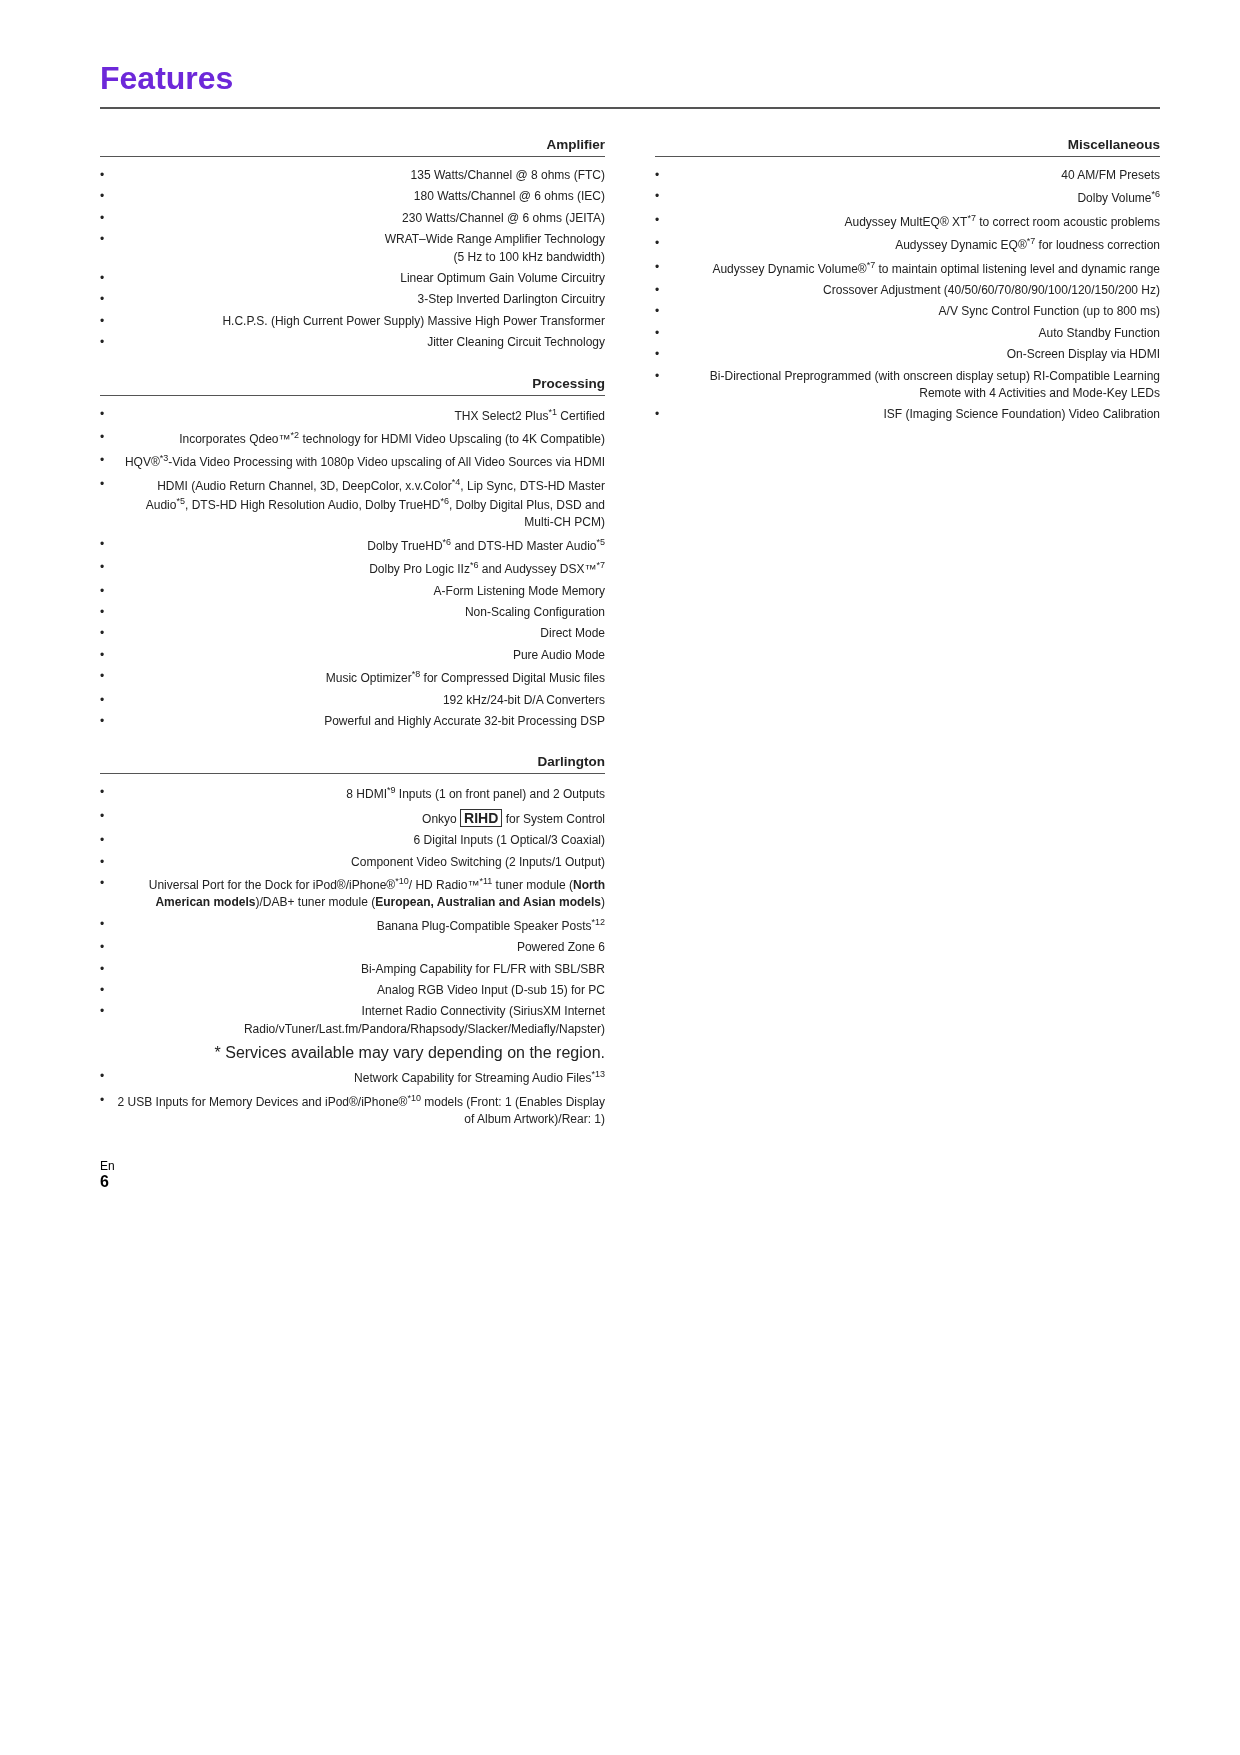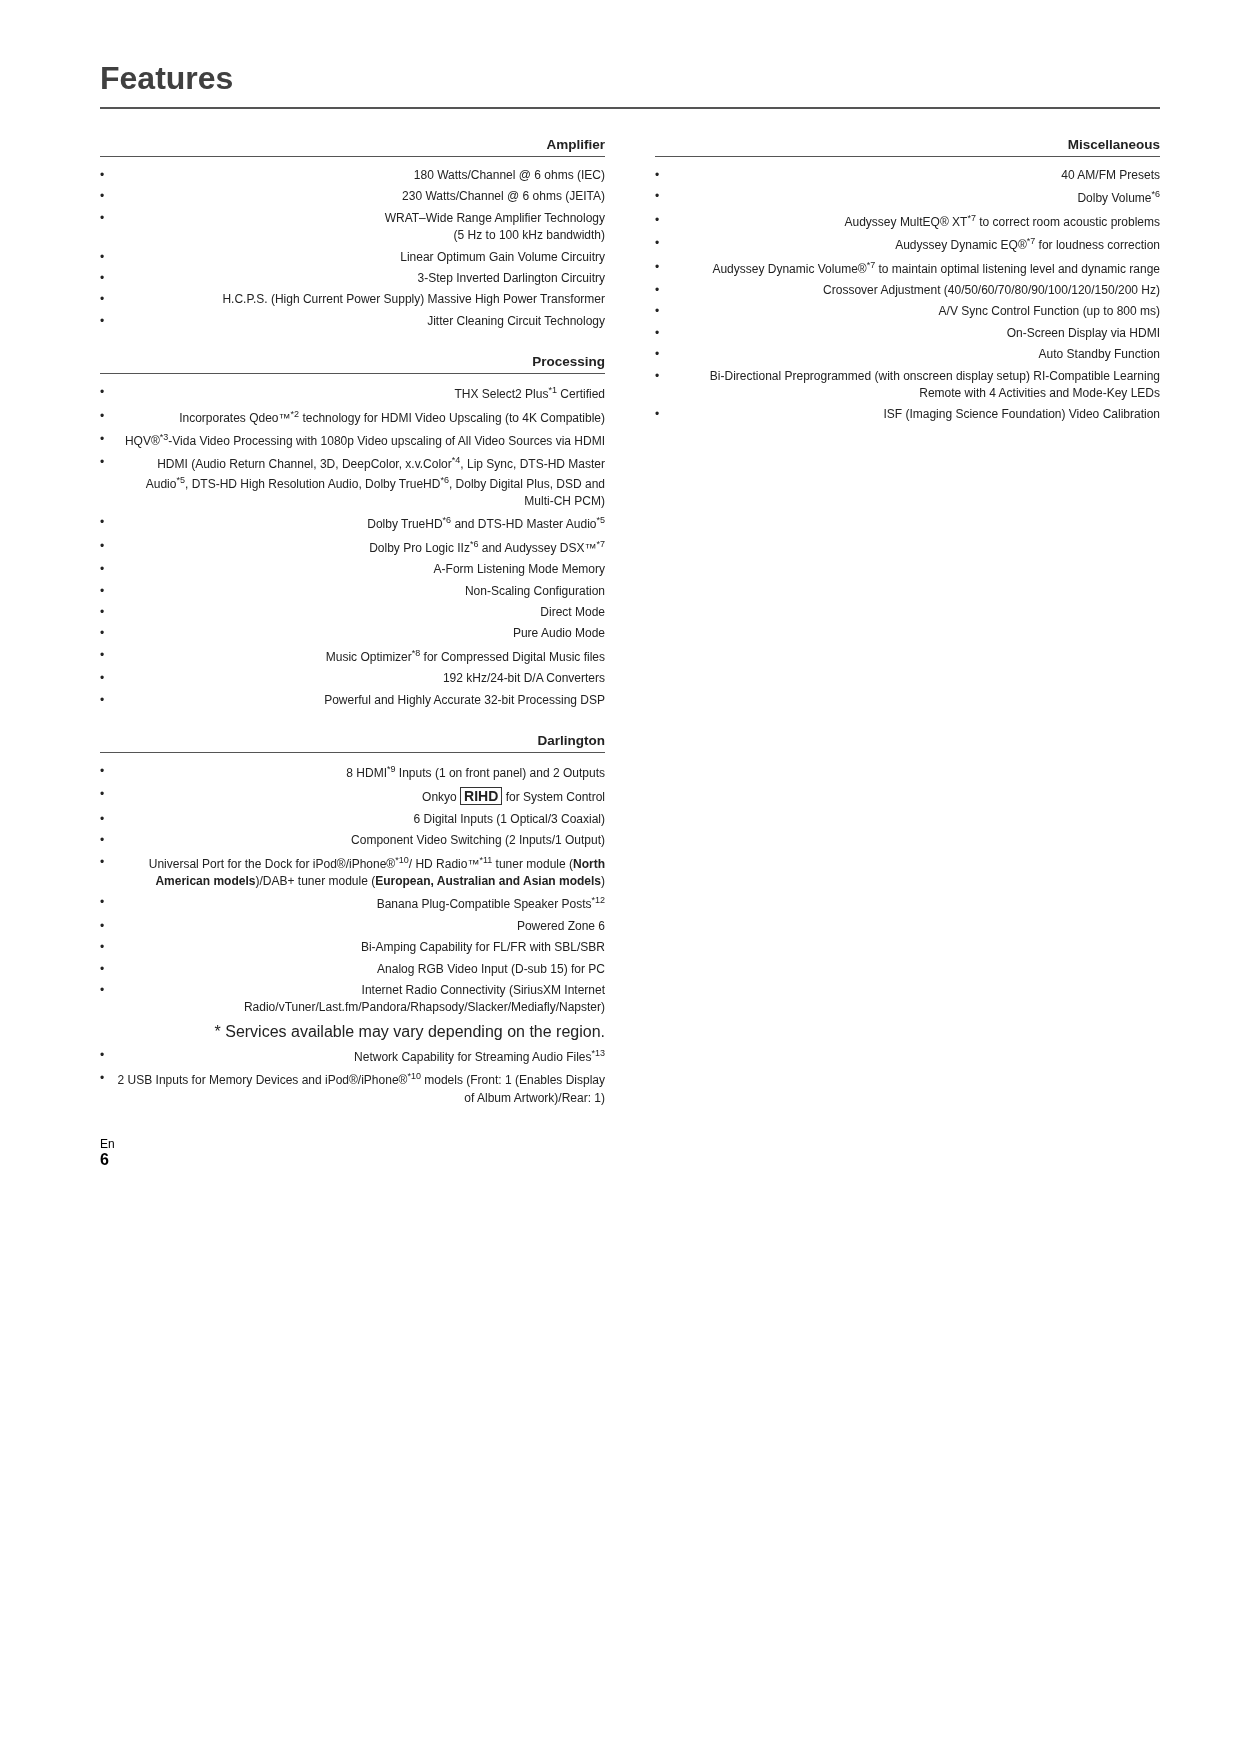--- a/index.html
+++ b/index.html
@@ -9,21 +9,21 @@
       font-size: 12px;
       color: #222;
       width: 1240px;
       min-height: 1755px;
       padding: 60px 80px 60px 100px;
     }
     h1.page-title {
       font-size: 32px;
       font-weight: bold;
       margin-bottom: 10px;
-      color: #404040;
+      color: #6d28d9;
     }
     .title-rule {
       border: none;
       border-top: 2px solid #555;
       margin-bottom: 28px;
     }
     .two-col {
       display: grid;
       grid-template-columns: 1fr 1fr;
       gap: 0 50px;
@@ -86,20 +86,21 @@
 <h1 class="page-title">Features</h1>
 <hr class="title-rule">
 
 <div class="two-col">
 
   <div>
 
     <div class="section">
       <div class="section-title">Amplifier</div>
       <ul class="feature-list">
+        <li>135 Watts/Channel @ 8 ohms (FTC)</li>
         <li>180 Watts/Channel @ 6 ohms (IEC)</li>
         <li>230 Watts/Channel @ 6 ohms (JEITA)</li>
         <li>WRAT–Wide Range Amplifier Technology<br><span class="indent">(5 Hz to 100 kHz bandwidth)</span></li>
         <li>Linear Optimum Gain Volume Circuitry</li>
         <li>3-Step Inverted Darlington Circuitry</li>
         <li>H.C.P.S. (High Current Power Supply) Massive High Power Transformer</li>
         <li>Jitter Cleaning Circuit Technology</li>
       </ul>
     </div>
 
@@ -155,22 +156,22 @@
     <div class="section">
       <div class="section-title">Miscellaneous</div>
       <ul class="feature-list">
         <li>40 AM/FM Presets</li>
         <li>Dolby Volume<sup>*6</sup></li>
         <li>Audyssey MultEQ® XT<sup>*7</sup> to correct room acoustic problems</li>
         <li>Audyssey Dynamic EQ®<sup>*7</sup> for loudness correction</li>
         <li>Audyssey Dynamic Volume®<sup>*7</sup> to maintain optimal listening level and dynamic range</li>
         <li>Crossover Adjustment (40/50/60/70/80/90/100/120/150/200 Hz)</li>
         <li>A/V Sync Control Function (up to 800 ms)</li>
+        <li>Auto Standby Function</li>
         <li>On-Screen Display via HDMI</li>
-        <li>Auto Standby Function</li>
         <li>Bi-Directional Preprogrammed (with onscreen display setup) RI-Compatible Learning Remote with 4 Activities and Mode-Key LEDs</li>
         <li>ISF (Imaging Science Foundation) Video Calibration</li>
       </ul>
     </div>
 
   </div>
 
 </div>
 
 </body></html>

